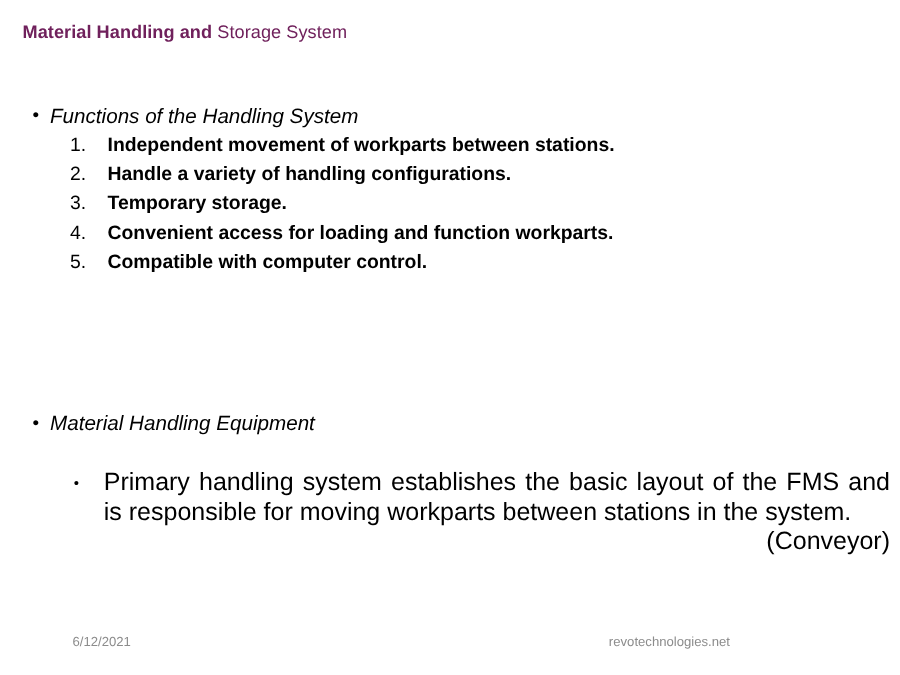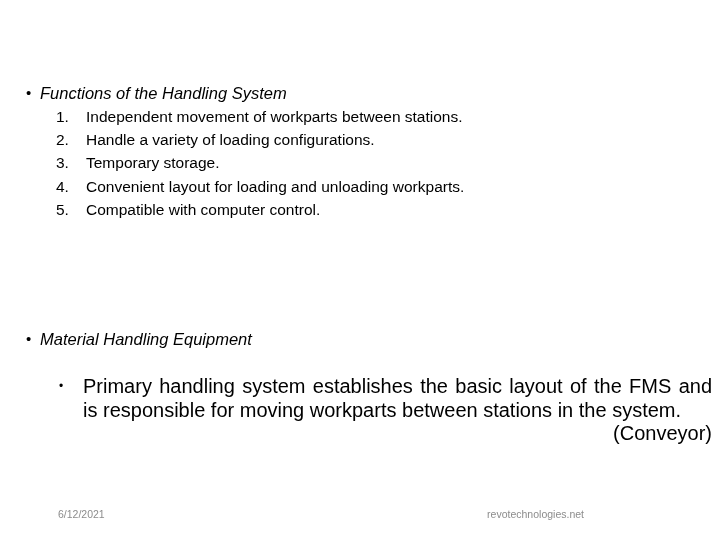--- a/index.html
+++ b/index.html
@@ -90,20 +90,21 @@
     line-height: 23.2px;
     color: #000;
     white-space: nowrap;
   }
   .num-marker {
     flex: 0 0 30px;
     text-align: left;
   }
   .num-text {
     flex: 1 1 auto;
+    font-weight: bold;
   }
 
   
   #group-equipment { left: 26px; top: 328px; }
 
   .para-intro {
     position: absolute;
     left: 59px;
     top: 352px;
     width: 655px;
@@ -164,44 +165,47 @@
   }
   .footer-center span {
     display: inline-block;
   }
 </style>
 </head>
 <body>
 
 <div class="slide">
 
+  <div class="slide-title">
+    <span class="t-strong">Material Handling and</span><span class="t-normal"> Storage System</span>
+  </div>
 
   <div class="body-area">
 
     <div class="bullet-l1" id="group-functions">
       <span class="bullet-dot">•</span>
       <span class="bullet-head-text">Functions of the Handling System</span>
     </div>
 
     <div class="num-list">
       <div class="num-item">
         <span class="num-marker">1.</span>
         <span class="num-text">Independent movement of workparts between stations.</span>
       </div>
       <div class="num-item">
         <span class="num-marker">2.</span>
-        <span class="num-text">Handle a variety of loading configurations.</span>
+        <span class="num-text">Handle a variety of handling configurations.</span>
       </div>
       <div class="num-item">
         <span class="num-marker">3.</span>
         <span class="num-text">Temporary storage.</span>
       </div>
       <div class="num-item">
         <span class="num-marker">4.</span>
-        <span class="num-text">Convenient layout for loading and unloading workparts.</span>
+        <span class="num-text">Convenient access for loading and function workparts.</span>
       </div>
       <div class="num-item">
         <span class="num-marker">5.</span>
         <span class="num-text">Compatible with computer control.</span>
       </div>
     </div>
 
     <div class="bullet-l1" id="group-equipment">
       <span class="bullet-dot">•</span>
       <span class="bullet-head-text">Material Handling Equipment</span>

